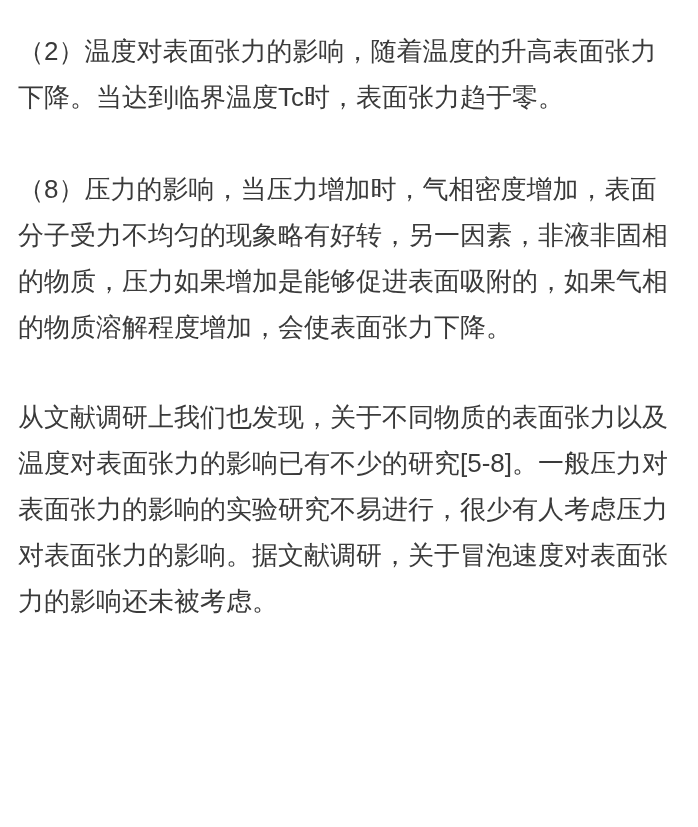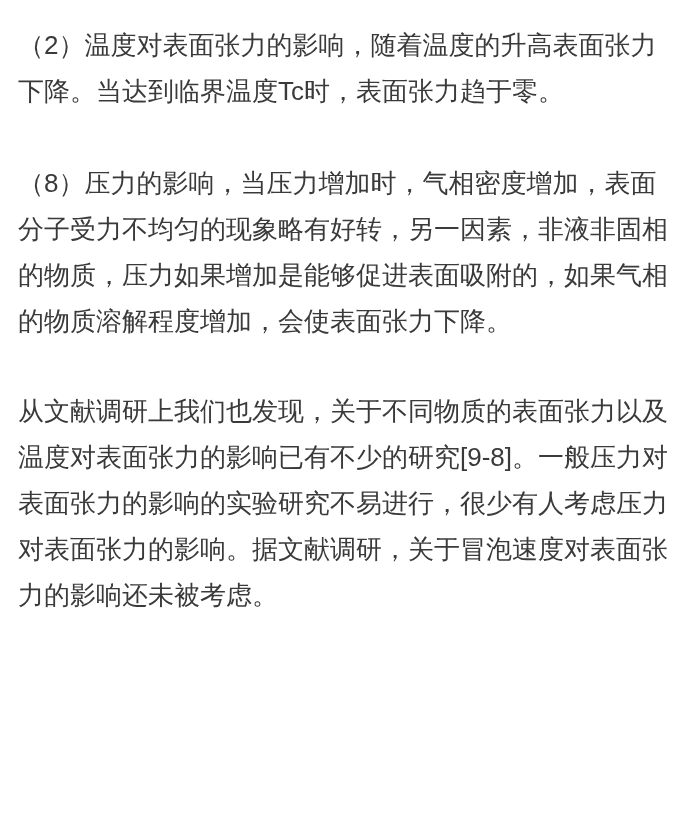--- a/index.html
+++ b/index.html
@@ -11,21 +11,21 @@
     height: 827px;
     background: #ffffff;
     font-family: "Liberation Sans", sans-serif;
     color: #333333;
     overflow: hidden;
   }
   .page {
     box-sizing: border-box;
     width: 698px;
     height: 735px;
-    padding: 22px 16px 10px 18px;
+    padding: 28px 16px 10px 18px;
     background: #ffffff;
   }
   .para {
     font-size: 26px;
     line-height: 46px;
     color: #3a3a3a;
     letter-spacing: 0px;
     text-align: left;
     margin: 0;
     white-space: pre-wrap;
@@ -44,15 +44,15 @@
 <div class="page">
 
   <p class="para">（2）温度对表面张力的影响，随着温度的升高表面张力下降。当达到临界温度Tc时，表面张力趋于零。</p>
 
   <div class="gap-large"></div>
 
   <p class="para">（8）压力的影响，当压力增加时，气相密度增加，表面分子受力不均匀的现象略有好转，另一因素，非液非固相的物质，压力如果增加是能够促进表面吸附的，如果气相的物质溶解程度增加，会使表面张力下降。</p>
 
   <div class="gap-medium"></div>
 
-  <p class="para">从文献调研上我们也发现，关于不同物质的表面张力以及温度对表面张力的影响已有不少的研究[9-8]。一般压力对表面张力的影响的实验研究不易进行，很少有人考虑压力对表面张力的影响。据文献调研，关于冒泡速度对表面张力的影响还未被考虑。</p>
+  <p class="para">从文献调研上我们也发现，关于不同物质的表面张力以及温度对表面张力的影响已有不少的研究[5-8]。一般压力对表面张力的影响的实验研究不易进行，很少有人考虑压力对表面张力的影响。据文献调研，关于冒泡速度对表面张力的影响还未被考虑。</p>
 
 </div>
 
 </body></html>

